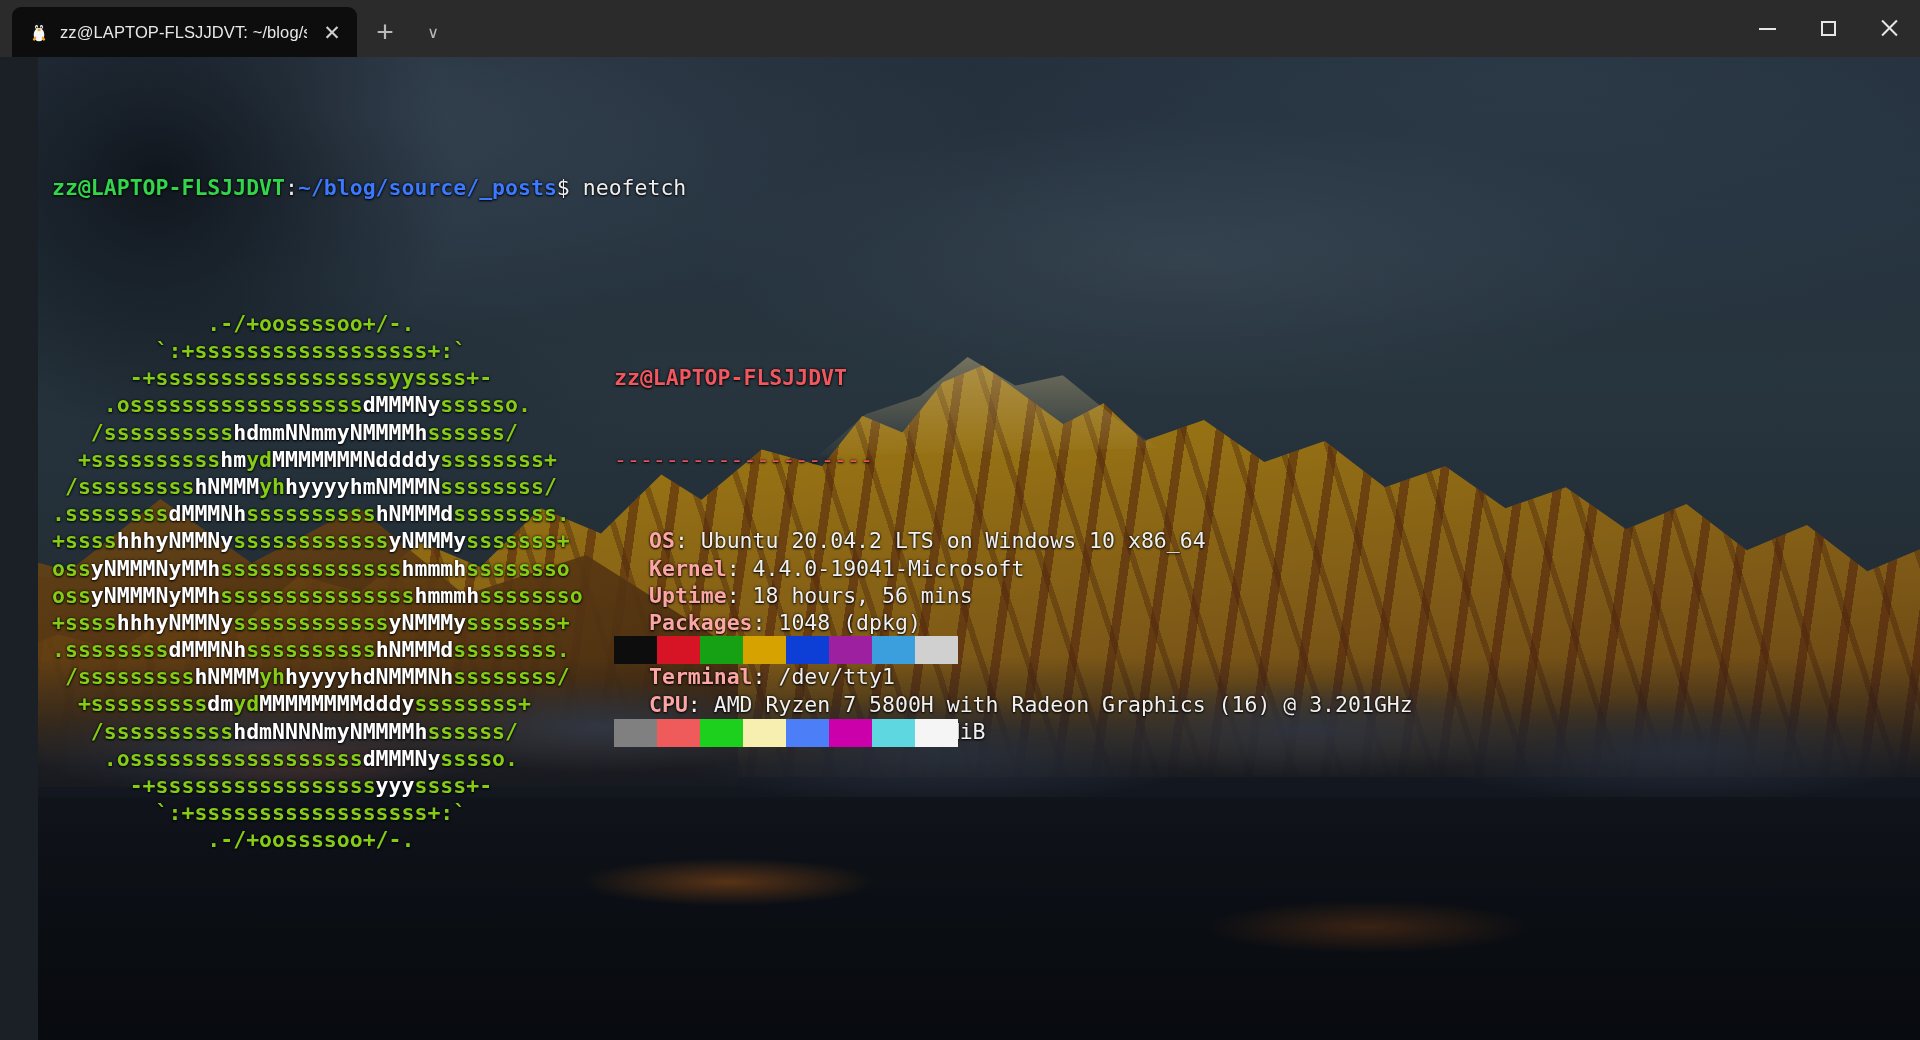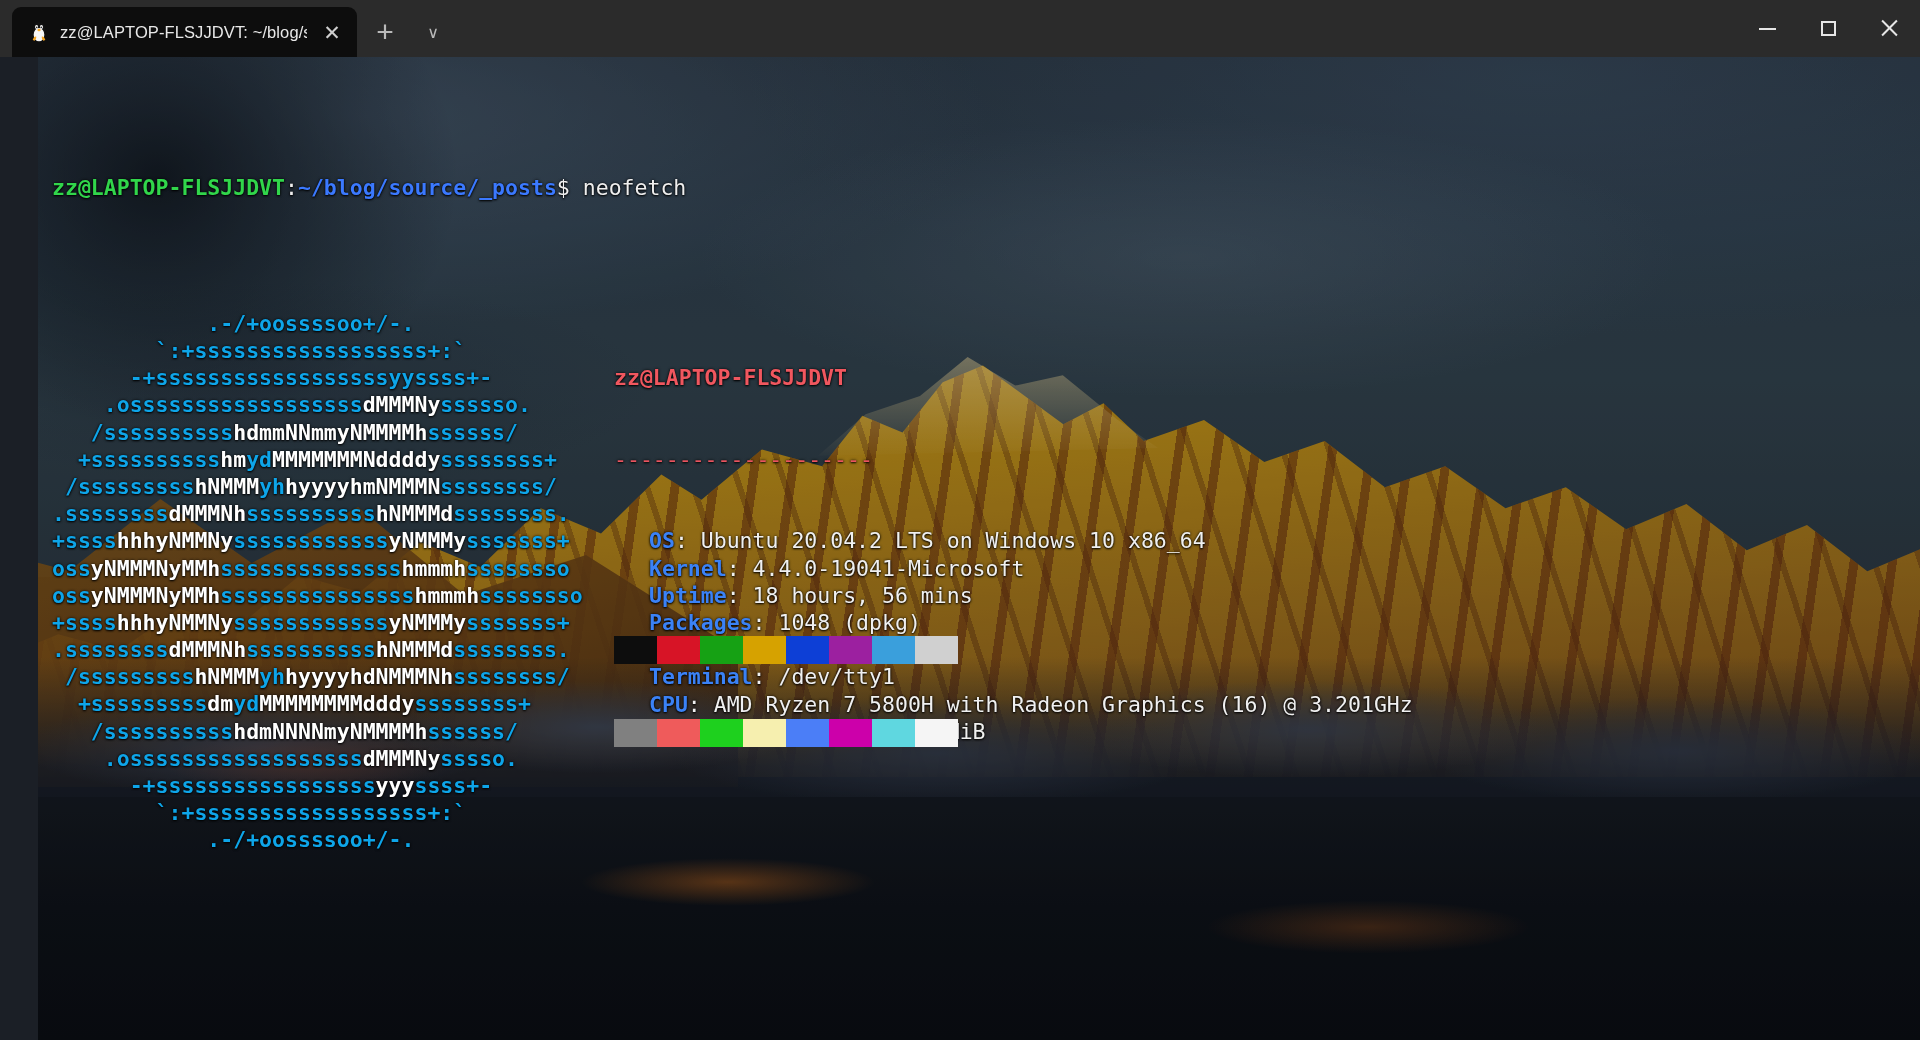--- a/index.html
+++ b/index.html
@@ -150,35 +150,35 @@
     position:absolute; inset:0; padding:8px 0 0 14px;
     font-family:"DejaVu Sans Mono","Liberation Mono",monospace;
     font-size:21.5px; line-height:27.2px; letter-spacing:0px;
     white-space:pre; color:#e9e9e9;
     text-shadow:0 0 3px rgba(0,0,0,.85), 0 1px 2px rgba(0,0,0,.9);
   }
   .row{ height:27.2px; }
   .grn{ color:#31d64b; font-weight:bold; }
   .blu{ color:#3b79ff; font-weight:bold; }
   .wht{ color:#eeeeee; }
-  .red{ color:#0ea5e9; font-weight:bold; }
+  .red{ color:#84cc16; font-weight:bold; }
   .wb{ color:#ffffff; font-weight:bold;text-align:center; }
   .dash{ color:#e9545f; }
 
   
   #fetch{ position:relative; }
   #ascii{
     position:absolute; left:0; top:0; width:560px;
     font-size:21.5px; line-height:27.2px; white-space:pre;
   }
   #info{
     position:absolute; left:562px; top:0; width:1300px;
     font-size:21.5px; line-height:27.2px; white-space:pre;
   }
-  #info .lbl{ color:#3b82f6; font-weight:bold;padding-left:35px; }
+  #info .lbl{ color:#fca5a5; font-weight:bold;padding-left:35px; }
   #info .val{ color:#f0f0f0; }
   #info .host{ color:#f0575f; font-weight:bold; }
 
   
   #palette{ position:absolute; left:562px; top:272px; }
   .prow{ display:flex; }
   .pcell{ width:43px; height:28px; }
 </style>
 </head>
 <body>

